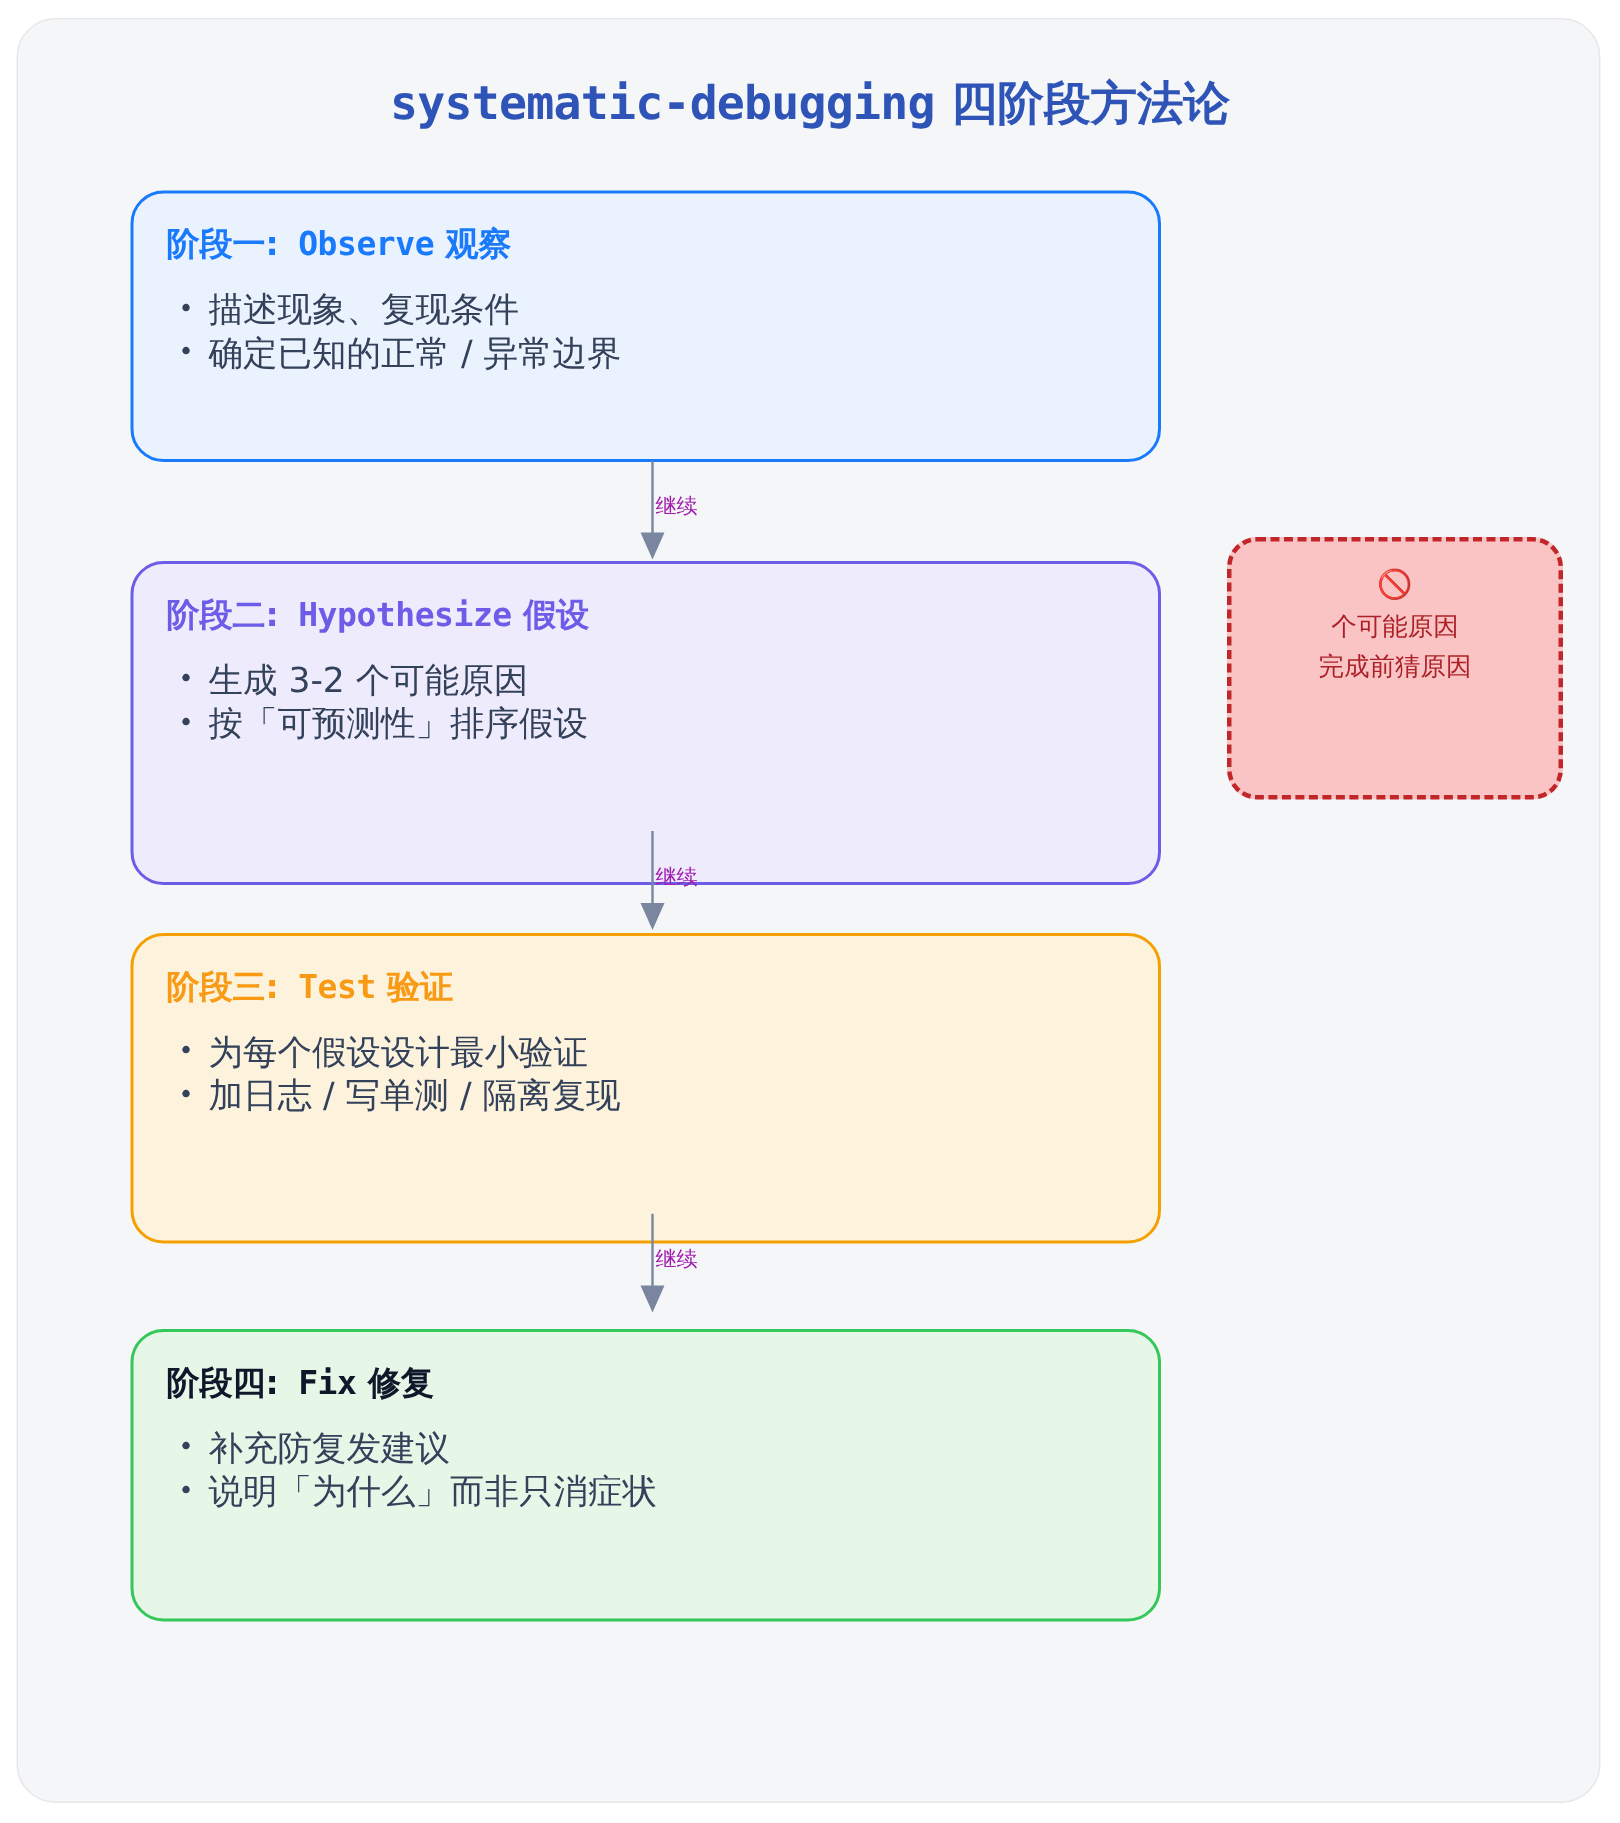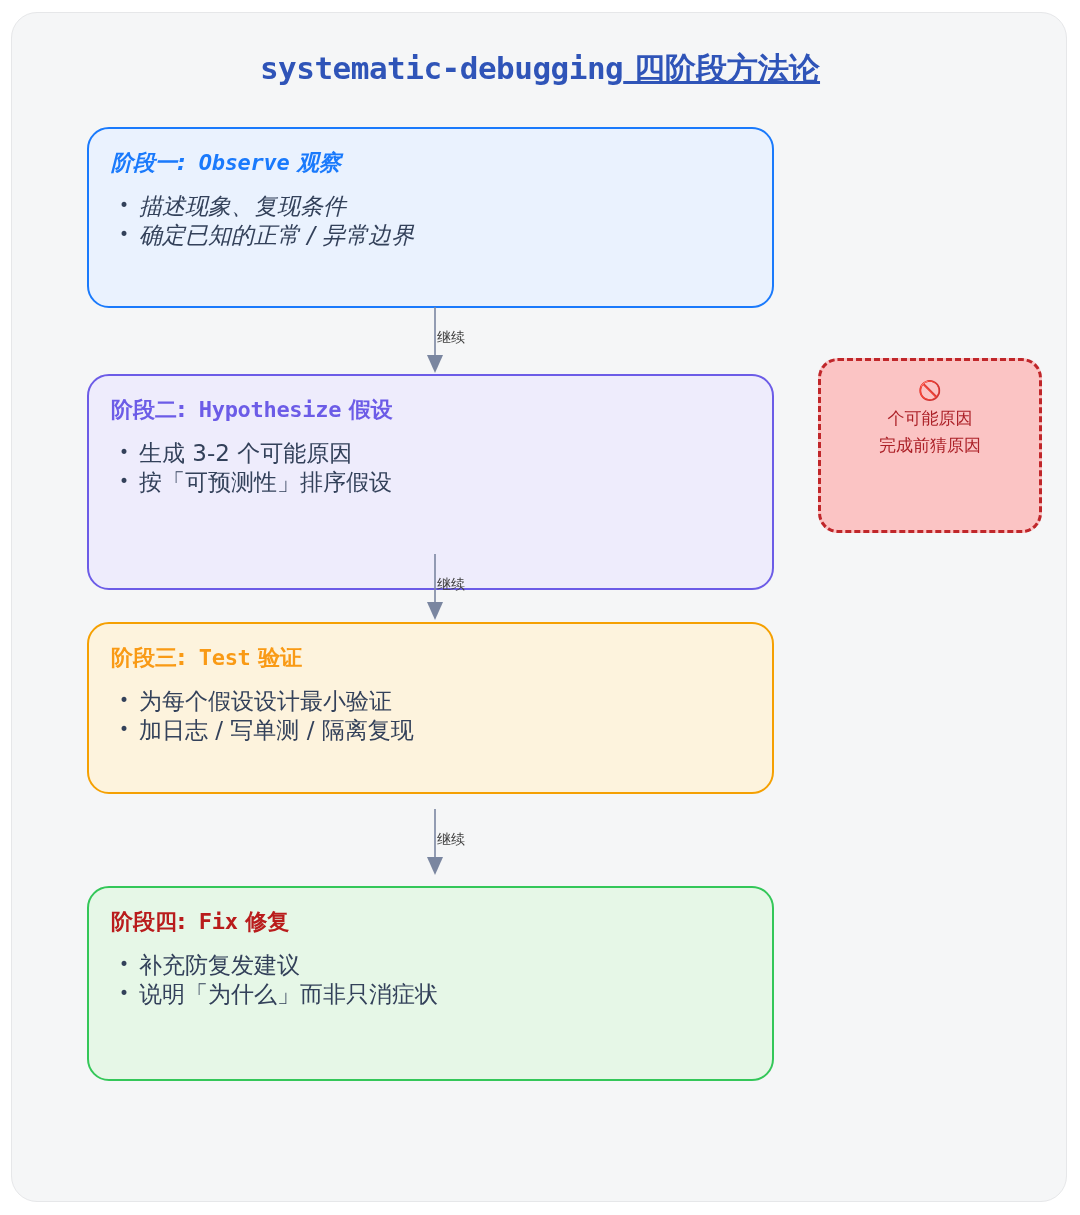--- a/index.html
+++ b/index.html
@@ -48,21 +48,20 @@
     white-space: pre;
   }
   .diagram-title .mono {
     font-family: "DejaVu Sans Mono", "Liberation Mono", monospace;
     font-weight: bold;
     letter-spacing: -0.5px;
   }
   .diagram-title .cjk {
     font-family: "DejaVu Sans", "Liberation Sans", sans-serif;
     font-weight: bold;
-    text-decoration: underline;
   }
 
   
   .phase-box {
     position: absolute;
     left: 87px;
     width: 687px;
     box-sizing: border-box;
     border-radius: 22px;
     border-width: 2.5px;
@@ -100,29 +99,29 @@
   .phase-list li::before {
     content: "\2022";
     position: absolute;
     left: -20px;
     top: -1px;
     font-size: 17px;
     color: #33415a;
   }
 
   
-  .box-observe    { top: 127px; height: 181px;  background:#eaf2fe; border-color:#1a7afc;font-style:italic; }
+  .box-observe    { top: 127px; height: 181px;  background:#eaf2fe; border-color:#1a7afc; }
   .box-hypothesize{ top: 374px; height: 216px;  background:#eeecfc; border-color:#6c5ce7; }
-  .box-test       { top: 622px; height: 172px;  background:#fdf3dd; border-color:#f5a002; }
+  .box-test       { top: 622px; height: 207px;  background:#fdf3dd; border-color:#f5a002; }
   .box-fix        { top: 886px; height: 195px;  background:#e6f7e7; border-color:#34c759; }
 
   .head-observe     { color:#1a7afc; }
   .head-hypothesize { color:#6c5ce7; }
   .head-test        { color:#f99a15; }
-  .head-fix         { color:#b91c1c; }
+  .head-fix         { color:#0f172a; }
 
   
   .connector {
     position: absolute;
     left: 375px;
     width: 120px;
     height: 68px;
   }
   .conn-1 { top: 307px; }
   .conn-2 { top: 554px; }
@@ -133,21 +132,21 @@
     top: 0;
     display: block;
   }
   .conn-label {
     position: absolute;
     left: 0;
     top: 22px;
     width: 90px;
     text-align: right;
     font-size: 14px;
-    color: #404040;
+    color: #a21caf;
     font-family: "DejaVu Sans", "Liberation Sans", sans-serif;
     white-space: pre;
   }
 
   
   .warning-note {
     position: absolute;
     left: 818px;
     top: 358px;
     width: 224px;

